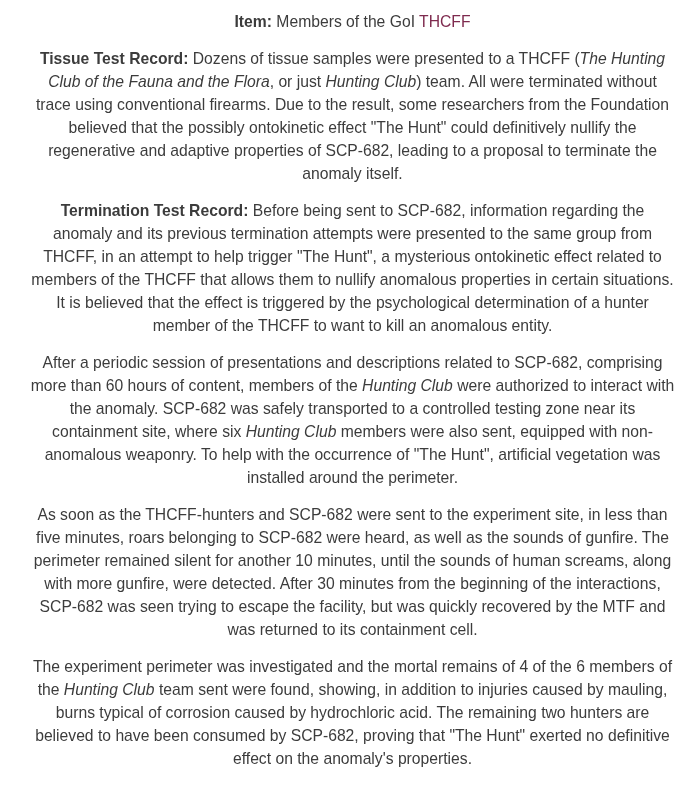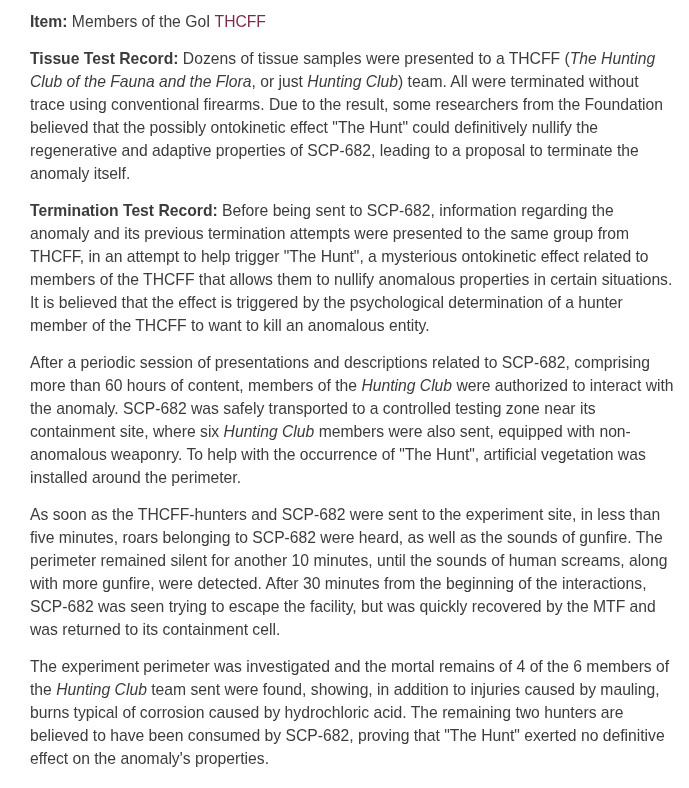--- a/index.html
+++ b/index.html
@@ -17,20 +17,21 @@
     box-sizing: border-box;
     padding: 10px 14px 12px 14px;
     font-family: "Liberation Sans", sans-serif;
     font-size: 15.7px;
     line-height: 23px;
     color: var(--text);
     -webkit-font-smoothing: antialiased;
   }
   .article p {
     margin: 0 0 14px 16px;
+    text-align: center;
   }
   .article p:last-child {
     margin-bottom: 0;
   }
   .run-b { font-weight: 700; }
   .run-i { font-style: italic; }
   a.run-link {
     color: var(--link);
     text-decoration: none;
     cursor: pointer;

